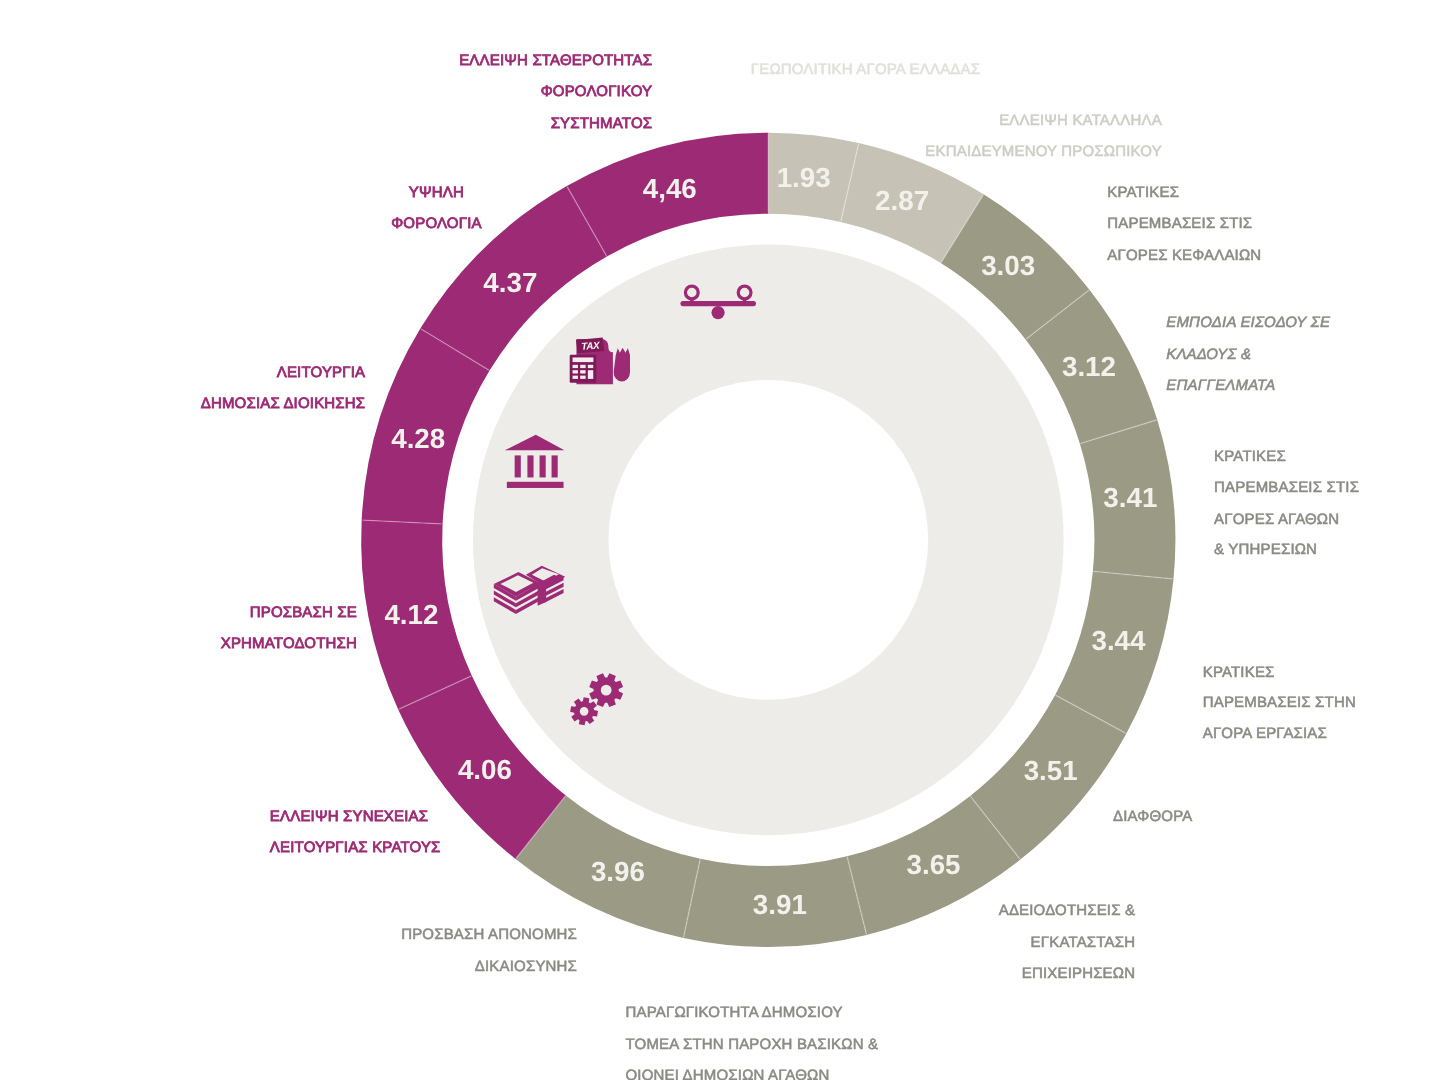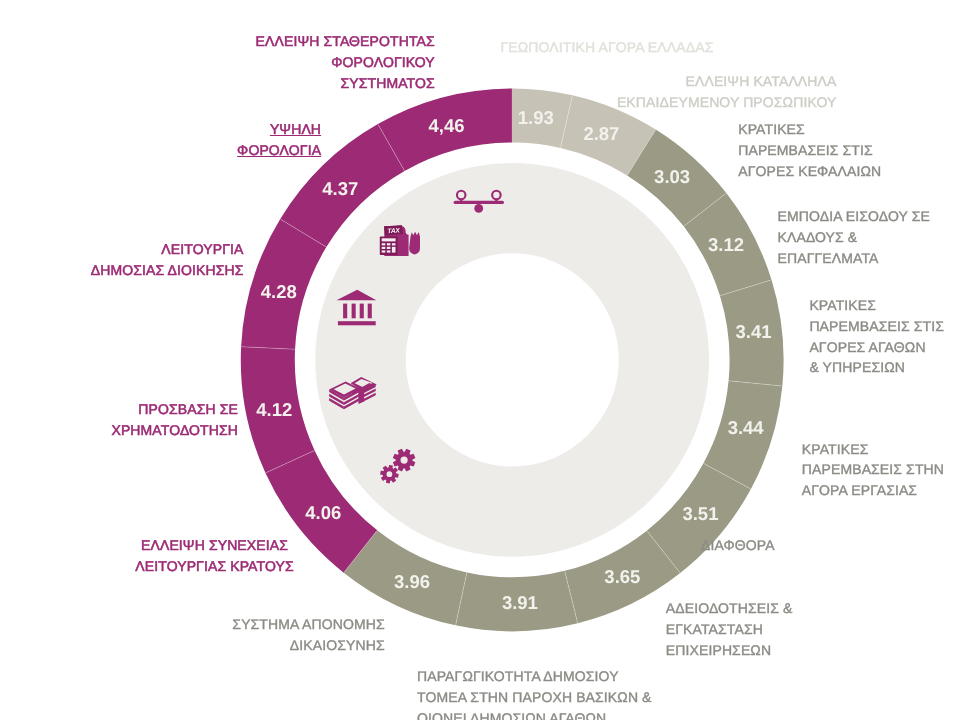--- a/index.html
+++ b/index.html
@@ -5,21 +5,21 @@
 <style>
   html,body{margin:0;padding:0;}
   body{width:960px;height:720px;background:#ffffff;overflow:hidden;
        font-family:"Liberation Sans","DejaVu Sans",sans-serif;
        -webkit-font-smoothing:antialiased;text-rendering:geometricPrecision;}
   
   #stage{position:relative;width:960px;height:720px;filter:blur(0px);}
   svg.chart{position:absolute;left:0;top:0;width:960px;height:720px;}
   
   svg.chart text{opacity:.999;}
-  .callout{position:absolute;font-size:14px;font-weight:400;line-height:20.9px;
+  .callout{position:absolute;font-size:10px;font-weight:400;line-height:20.9px;
            letter-spacing:.12px;white-space:pre-line;-webkit-text-stroke:0.38px currentColor;
            opacity:.999;}
   .callout.bold{-webkit-text-stroke:0.55px currentColor;}
 </style>
 </head>
 <body>
 
 <div id="stage">
   <svg class="chart" viewBox="0 0 960 720">
     <g id="slices">
@@ -147,44 +147,44 @@
       </g>
     </g>
   </svg>
   <div id="callouts">
       <div class="callout" style="top: 36.5px; text-align: left; left: 500.5px; color: rgb(225, 224, 218);">ΓΕΩΠΟΛΙΤΙΚΗ ΑΓΟΡΑ ΕΛΛΑΔΑΣ</div>
       <div class="callout" style="top: 70.9px; text-align: right; left: 616.9px; color: rgb(206, 205, 198);">ΕΛΛΕΙΨΗ ΚΑΤΑΛΛΗΛΑ
 ΕΚΠΑΙΔΕΥΜΕΝΟΥ ΠΡΟΣΩΠΙΚΟΥ</div>
       <div class="callout" style="top: 119px; text-align: left; left: 738.2px; color: rgb(139, 139, 133);">ΚΡΑΤΙΚΕΣ
 ΠΑΡΕΜΒΑΣΕΙΣ ΣΤΙΣ
 ΑΓΟΡΕΣ ΚΕΦΑΛΑΙΩΝ</div>
-      <div class="callout" style="top: 206.2px; text-align: left; left: 777.5px; color: rgb(139, 139, 133);">ΕΜΠΟΔΙΑ ΕΙΣΟΔΟΥ ΣΕ
+      <div class="callout" style="top: 206.2px; text-align: left; left: 777.5px; color: rgb(139, 139, 133); font-style: italic;">ΕΜΠΟΔΙΑ ΕΙΣΟΔΟΥ ΣΕ
 ΚΛΑΔΟΥΣ &amp;
 ΕΠΑΓΓΕΛΜΑΤΑ</div>
       <div class="callout" style="top: 294.7px; text-align: left; left: 809.4px; color: rgb(139, 139, 133);">ΚΡΑΤΙΚΕΣ
 ΠΑΡΕΜΒΑΣΕΙΣ ΣΤΙΣ
 ΑΓΟΡΕΣ ΑΓΑΘΩΝ
 &amp; ΥΠΗΡΕΣΙΩΝ</div>
       <div class="callout" style="top: 438.5px; text-align: left; left: 801.8px; color: rgb(139, 139, 133);">ΚΡΑΤΙΚΕΣ
 ΠΑΡΕΜΒΑΣΕΙΣ ΣΤΗΝ
 ΑΓΟΡΑ ΕΡΓΑΣΙΑΣ</div>
-      <div class="callout" style="top: 534.7px; text-align: left; left: 701px; color: rgb(139, 139, 133);">ΔΙΑΦΘΟΡΑ</div>
-      <div class="callout" style="top: 598.3px; text-align: left; left: 665.8px; color: rgb(139, 139, 133);">ΑΔΕΙΟΔΟΤΗΣΕΙΣ &amp;
+      <div class="callout" style="top: 534.7px; text-align: left; left: 742px; color: rgb(139, 139, 133);">ΔΙΑΦΘΟΡΑ</div>
+      <div class="callout" style="top: 598.3px; text-align: right; left: 665.8px; color: rgb(139, 139, 133);">ΑΔΕΙΟΔΟΤΗΣΕΙΣ &amp;
 ΕΓΚΑΤΑΣΤΑΣΗ
 ΕΠΙΧΕΙΡΗΣΕΩΝ</div>
       <div class="callout" style="top: 640px; text-align: left; left: 417px; color: rgb(139, 139, 133); margin-top: 26px;">ΠΑΡΑΓΩΓΙΚΟΤΗΤΑ ΔΗΜΟΣΙΟΥ
 ΤΟΜΕΑ ΣΤΗΝ ΠΑΡΟΧΗ ΒΑΣΙΚΩΝ &amp;
 ΟΙΟΝΕΙ ΔΗΜΟΣΙΩΝ ΑΓΑΘΩΝ</div>
-      <div class="callout" style="top: 614.2px; text-align: right; right: 575.3px; color: rgb(139, 139, 133);">ΣΥΣΤΗΜΑ ΑΠΟΝΟΜΗΣ
+      <div class="callout" style="top: 614.2px; text-align: right; right: 575.3px; color: rgb(139, 139, 133);">ΠΡΟΣΒΑΣΗ ΑΠΟΝΟΜΗΣ
 ΔΙΚΑΙΟΣΥΝΗΣ</div>
-      <div class="callout bold" style="top: 534.7px; text-align: center; right: 666.3px; color: rgb(156, 42, 116);">ΕΛΛΕΙΨΗ ΣΥΝΕΧΕΙΑΣ
+      <div class="callout bold" style="top: 534.7px; text-align: left; right: 666.3px; color: rgb(156, 42, 116);">ΕΛΛΕΙΨΗ ΣΥΝΕΧΕΙΑΣ
 ΛΕΙΤΟΥΡΓΙΑΣ ΚΡΑΤΟΥΣ</div>
       <div class="callout bold" style="top: 398.7px; text-align: right; right: 722px; color: rgb(156, 42, 116);">ΠΡΟΣΒΑΣΗ ΣΕ
 ΧΡΗΜΑΤΟΔΟΤΗΣΗ</div>
       <div class="callout bold" style="top: 238.7px; text-align: right; right: 716.5px; color: rgb(156, 42, 116); margin-left: 27px;">ΛΕΙΤΟΥΡΓΙΑ
 ΔΗΜΟΣΙΑΣ ΔΙΟΙΚΗΣΗΣ</div>
-      <div class="callout bold" style="top: 119px; text-align: right; right: 638.9px; color: rgb(156, 42, 116); text-decoration: underline;">ΥΨΗΛΗ
+      <div class="callout bold" style="top: 119px; text-align: center; right: 638.9px; color: rgb(156, 42, 116);">ΥΨΗΛΗ
 ΦΟΡΟΛΟΓΙΑ</div>
       <div class="callout bold" style="top: 31px; text-align: right; right: 525.2px; color: rgb(156, 42, 116);">ΕΛΛΕΙΨΗ ΣΤΑΘΕΡΟΤΗΤΑΣ
 ΦΟΡΟΛΟΓΙΚΟΥ
 ΣΥΣΤΗΜΑΤΟΣ</div>
     </div>
 </div>
 
 </body></html>

